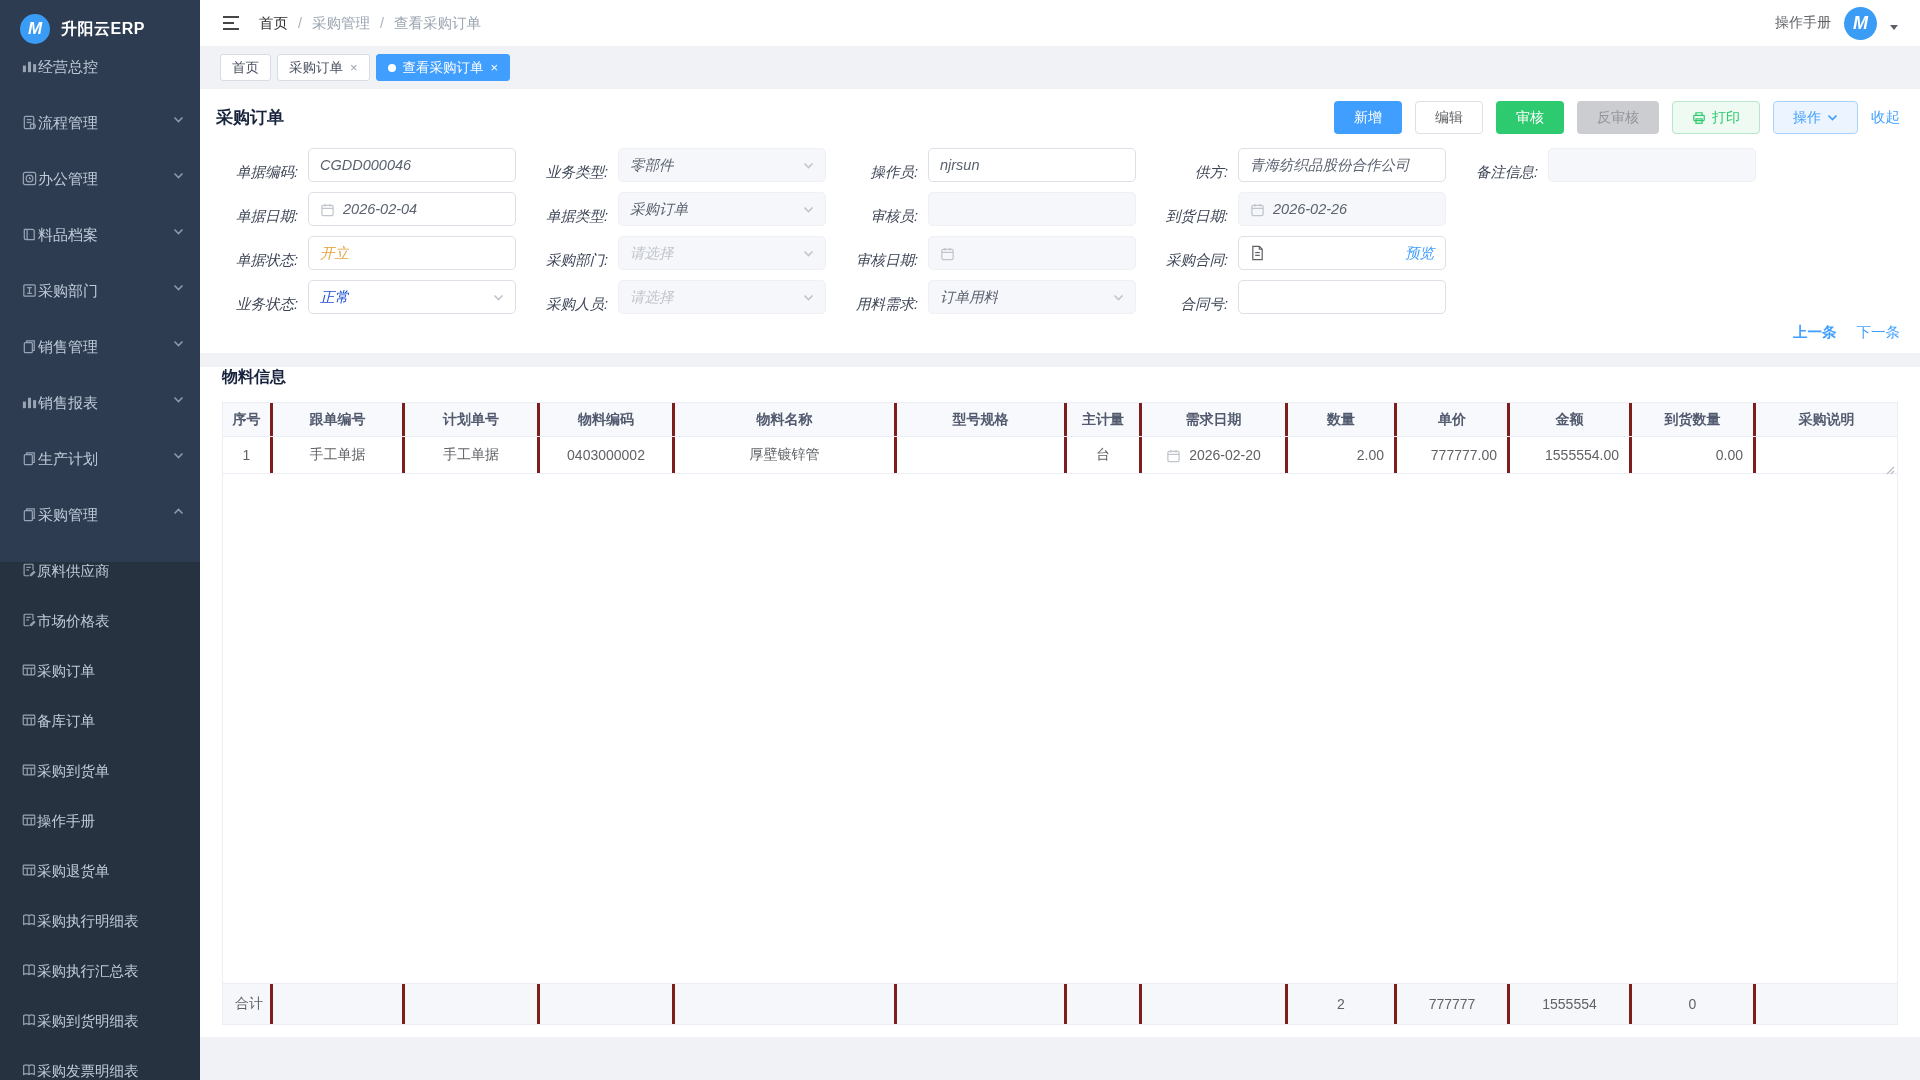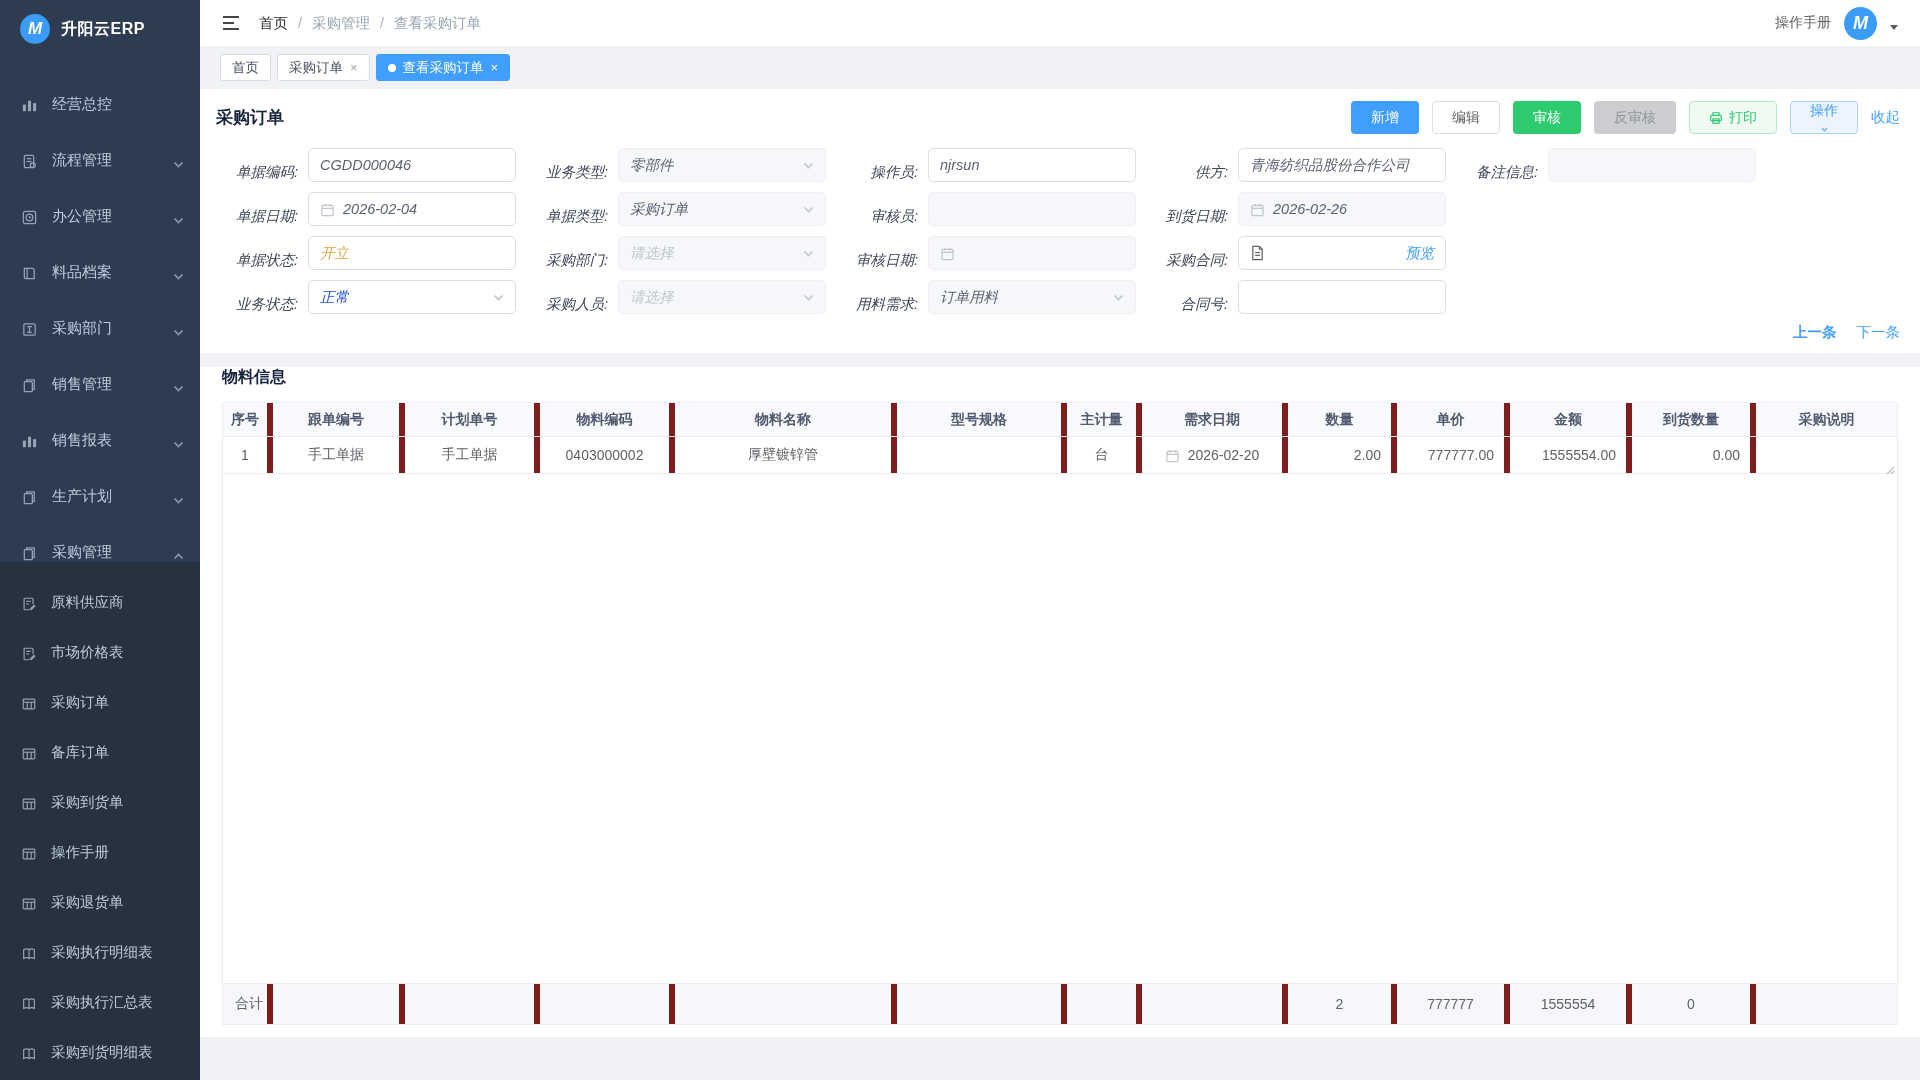--- a/index.html
+++ b/index.html
@@ -4,21 +4,21 @@
 <style>
   * { box-sizing: border-box; margin: 0; padding: 0; }
   html,body { width:1920px; height:1080px; overflow:hidden; }
   body { font-family:"Liberation Sans","DejaVu Sans",sans-serif; background:#f0f2f5; color:#606266; }
 
   
   .sidebar { position:fixed; left:0; top:0; width:200px; height:1080px; background:#2e3c51; overflow:hidden; z-index:5; }
   .logo-row { display:flex; align-items:center; gap:11px; height:58px; padding-left:20px; }
   .logo-circle { width:30px; height:30px; border-radius:50%; background:#3a9cf5; color:#fff; display:flex; align-items:center; justify-content:center; font-weight:bold; font-style:italic; font-size:17px; }
   .logo-text { color:#fff; font-size:16px; font-weight:700; letter-spacing:.5px; }
-  .nav-item { height:56px; display:flex; align-items:flex-end; gap:14px; padding:0 16px 0 21px; color:#bfcbd9; font-size:15px; cursor:pointer; }
+  .nav-item { height:56px; display:flex; align-items:flex-start; gap:0; padding:0 16px 0 21px; color:#bfcbd9; font-size:15px; cursor:pointer; }
   .nav-item .mi { width:17px; height:17px; flex:none; stroke:#98a4b4; fill:none; stroke-width:1.3; }
   .nav-item .mi.filled { fill:#98a4b4; stroke:none; }
   .nav-item .lbl { flex:1; white-space:nowrap; }
   .chev { width:11px; height:11px; stroke:#8d98a8; fill:none; stroke-width:1.6; flex:none; }
   .submenu .nav-item { height:50px; background:#26323f; font-size:14.5px; }
   .submenu .nav-item .mi { width:16px; height:16px; }
 
   
   .main { margin-left:200px; }
   .topbar { height:47px; background:#fff; display:flex; align-items:center; padding:0 22px; border-bottom:1px solid #f0f1f3; }
@@ -45,21 +45,21 @@
   .card1 { padding:12px 20px 10px 16px; }
   .title-row { display:flex; align-items:center; height:33px; }
   .page-title { font-size:17px; font-weight:700; color:#17233d; }
   .btns { margin-left:auto; display:flex; align-items:center; gap:13px; }
   .btn { height:33px; padding:0 19px; border-radius:4px; font-size:14px; border:1px solid transparent; display:flex; align-items:center; gap:6px; cursor:pointer; font-family:inherit; }
   .btn-primary { background:#409eff; color:#fff; }
   .btn-plain { background:#fff; border-color:#dcdfe6; color:#606266; }
   .btn-success { background:#2eca6f; color:#fff; }
   .btn-disabled { background:#cbcdd1; color:#92959b; cursor:not-allowed; }
   .btn-print { background:#eefaf2; border-color:#b7e6cb; color:#2eca6f; }
-  .btn-action { background:#ecf5ff; border-color:#a9d3ff; color:#409eff;flex-direction:column; }
+  .btn-action { background:#ecf5ff; border-color:#a9d3ff; color:#409eff; }
   .btn .bi { width:14px; height:14px; stroke:currentColor; fill:none; stroke-width:1.4; }
   .btn .bchev { width:11px; height:11px; stroke:currentColor; fill:none; stroke-width:1.7; }
   .link { color:#409eff; font-size:14.5px; cursor:pointer; background:none; border:none; font-family:inherit; }
 
   .form { margin-top:14px; display:flex; flex-direction:column; gap:10px; }
   .frow { display:flex; }
   .fcell { display:flex; align-items:flex-end; width:310px; flex:none;font-style:italic; }
   .flabel { width:92px; text-align:right; padding-right:10px; font-size:14.5px; color:#3c4455; white-space:nowrap; }
   .fbox { width:208px; height:34px; border-radius:5px; display:flex; align-items:center; padding:0 11px; font-size:14.5px; color:#5a6270; cursor:pointer; }
   .fbox.editable { background:#fff; border:1px solid #dcdfe6; }
@@ -74,21 +74,21 @@
   .preview-link { margin-left:auto; color:#409eff; font-size:14.5px; cursor:pointer; }
   .pager-row { display:flex; justify-content:flex-end; gap:20px; margin-top:7px; height:22px; font-size:14.5px; font-weight:600; align-items:center; }
 
   .gap { height:14px; }
 
   
   .card2 { padding:0 22px 12px; height:670px; display:flex; flex-direction:column; }
   .section-title { font-size:16px; font-weight:700; color:#17233d; margin-bottom:14px; }
   .mtable { display:flex; flex-direction:column; flex:1; border-left:1px solid #ebeef5; border-right:1px solid #ebeef5; }
   .trow { display:grid; grid-template-columns:50px 132px 135px 135px 222px 170px 75px 146px 109px 113px 122px 124px 1fr; }
-  .trow > div { display:flex; align-items:center; justify-content:center; border-right:6px solid #7f1d1d; font-size:14px; position:relative; }
+  .trow > div { display:flex; align-items:center; justify-content:center; border-right:3px solid #7f1d1d; font-size:14px; position:relative; }
   .trow > div:last-child { border-right:none; }
   .thead { border-top:1px solid #ebeef5; border-bottom:1px solid #ebeef5; background:#f8f9fc; height:35px; }
   .thead > div { font-weight:700; color:#515a6e; }
   .tdata { height:37px; border-bottom:1px solid #ebeef5; background:#fff; }
   .tdata > div { color:#606266; }
   .tdata .num { justify-content:flex-end; padding-right:10px; }
   .tbody-space { flex:1; background:#fff; }
   .tfoot { height:42px; background:#f5f7fa; border-top:1px solid #ebeef5; border-bottom:1px solid #ebeef5; }
   .tfoot > div { color:#606266; }
   .tfoot .sum-label { justify-content:flex-start; padding-left:12px; }

